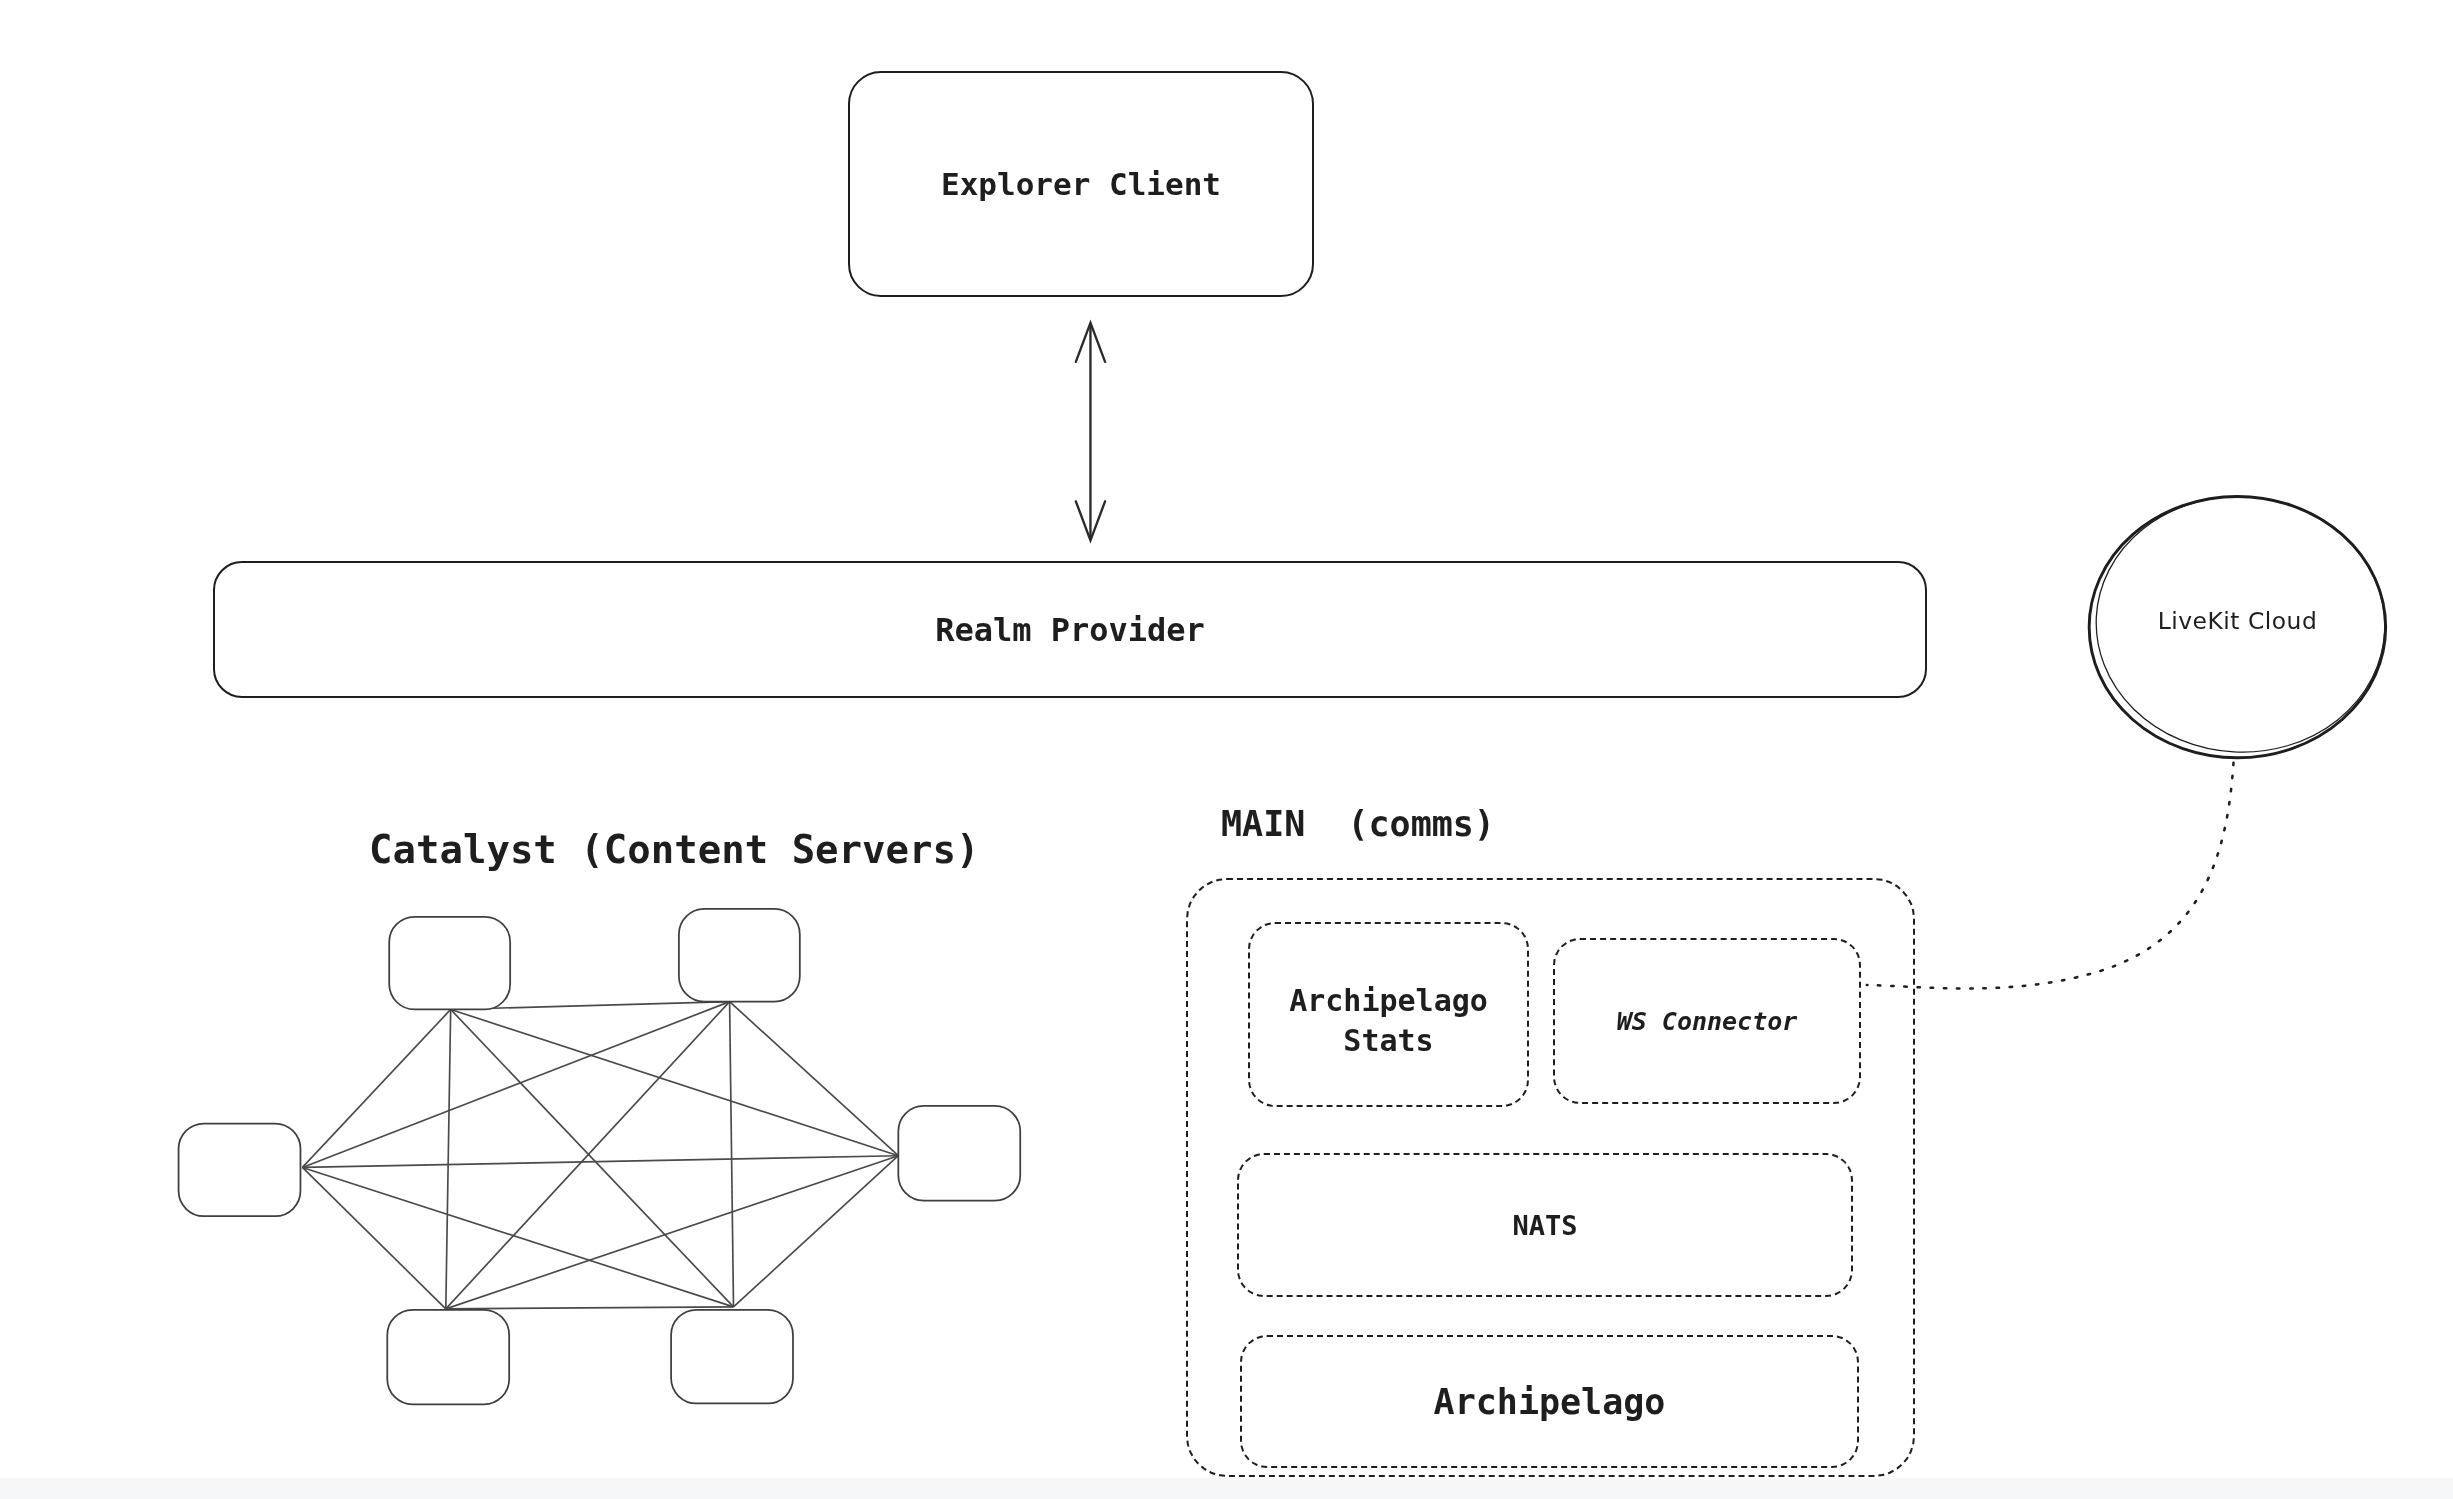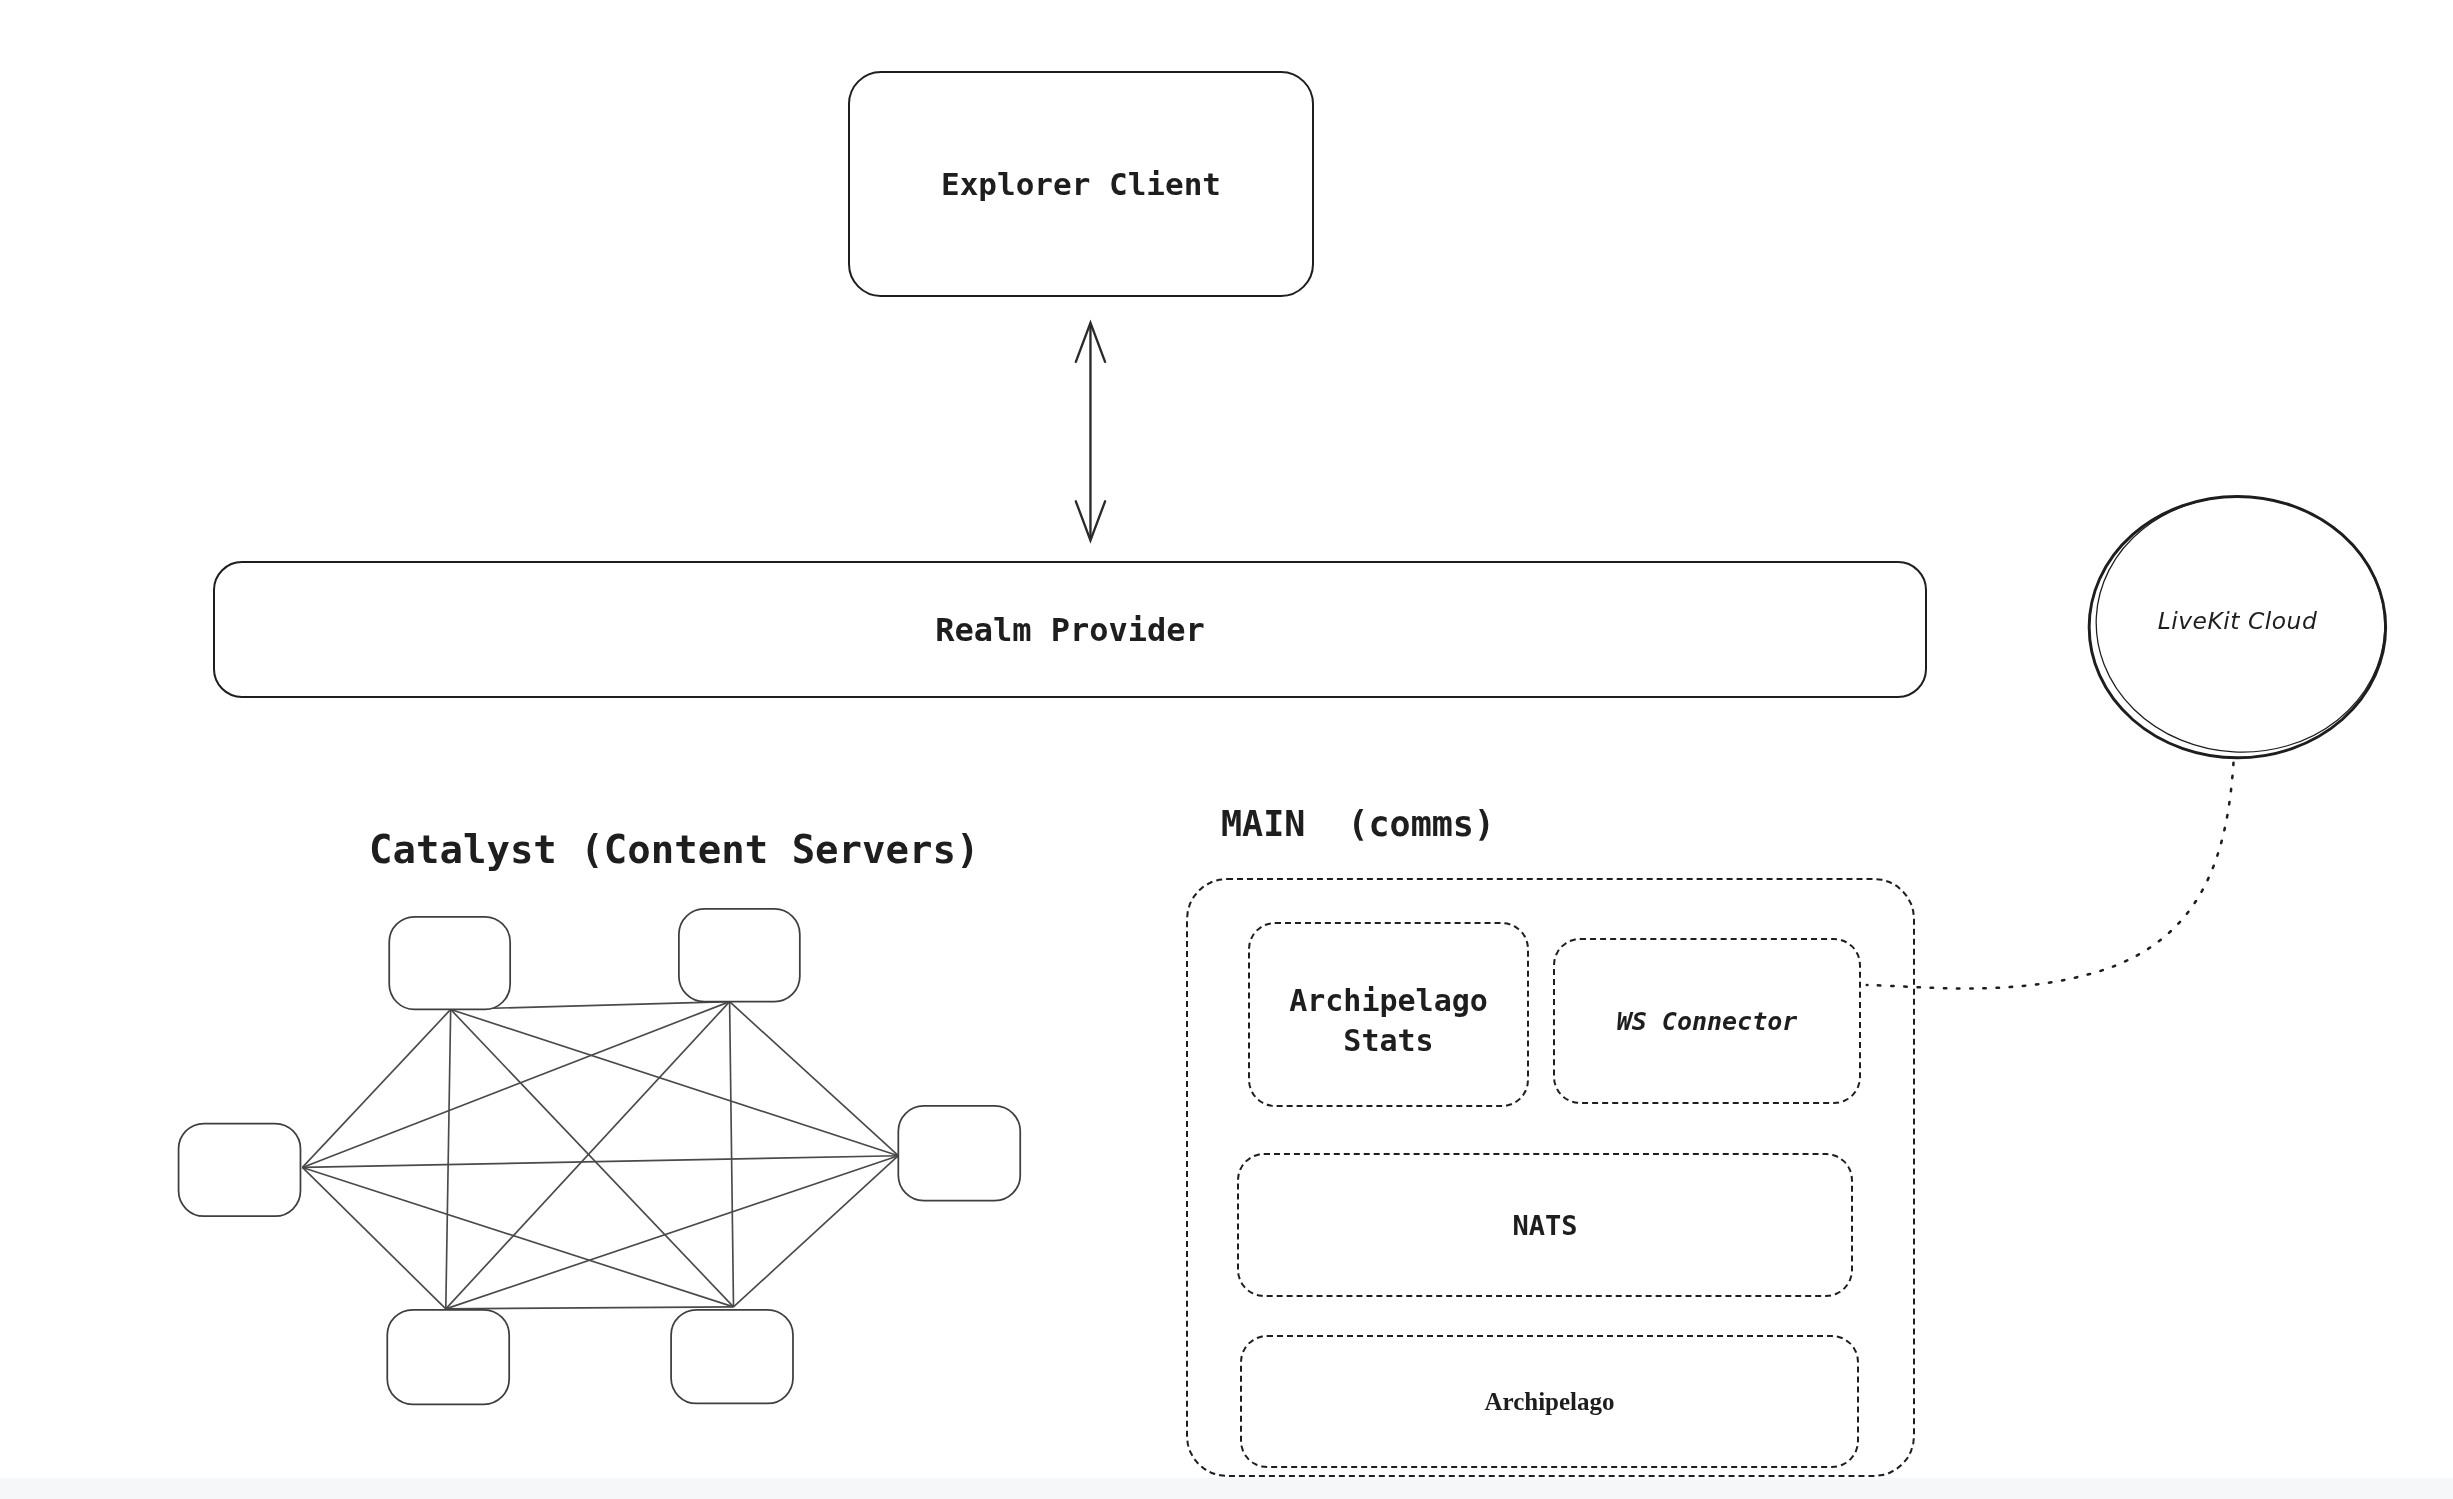--- a/index.html
+++ b/index.html
@@ -14,25 +14,25 @@
   .container-dash{position:absolute;box-sizing:border-box;border:2.1px dashed #1e1e1e;
        border-radius:41px;background:transparent;z-index:1;}
   .title{position:absolute;font-weight:700;color:#1e1e1e;white-space:pre;z-index:2;}
   #explorer-client{left:848px;top:71px;width:466px;height:226px;font-size:31px;border-width:2px;}
   #realm-provider{left:213px;top:561px;width:1714px;height:137px;font-size:32px;border-radius:29px;}
   #main-container{left:1186px;top:878px;width:729px;height:599px;}
   #archipelago-stats{left:1248px;top:922px;width:281px;height:185px;font-size:30px;line-height:1.35;}
   #archipelago-stats .inner{width:234px;margin-top:13px;}
   #ws-connector{left:1553px;top:938px;width:308px;height:166px;font-size:25px;font-style:italic;}
   #nats{left:1237px;top:1153px;width:616px;height:144px;font-size:27px;}
-  #archipelago{left:1240px;top:1335px;width:619px;height:133px;font-size:25px;font-family:Liberation Serif, serif;}
+  #archipelago{left:1240px;top:1335px;width:619px;height:133px;font-size:35px;}
   #catalyst-title{left:369px;top:827px;font-size:39px;}
   #main-title{left:1221px;top:804px;font-size:35px;text-align:right;}
   #livekit-label{position:absolute;left:2091px;top:607px;width:293px;text-align:center;
-       font-family:"DejaVu Sans","Liberation Sans",sans-serif;font-style:italic;
+       font-family:"DejaVu Sans","Liberation Sans",sans-serif;
        font-size:23.4px;font-weight:500;letter-spacing:0.5px;z-index:2;}
   #footer-strip{position:absolute;left:0;top:1478px;width:2454px;height:21.5px;
        background:#f5f7f8;z-index:0;}
 </style>
 </head>
 <body>
 
 <div id="canvas">
 
   <svg id="wires" viewBox="0 0 2516 1538" xmlns="http://www.w3.org/2000/svg">

